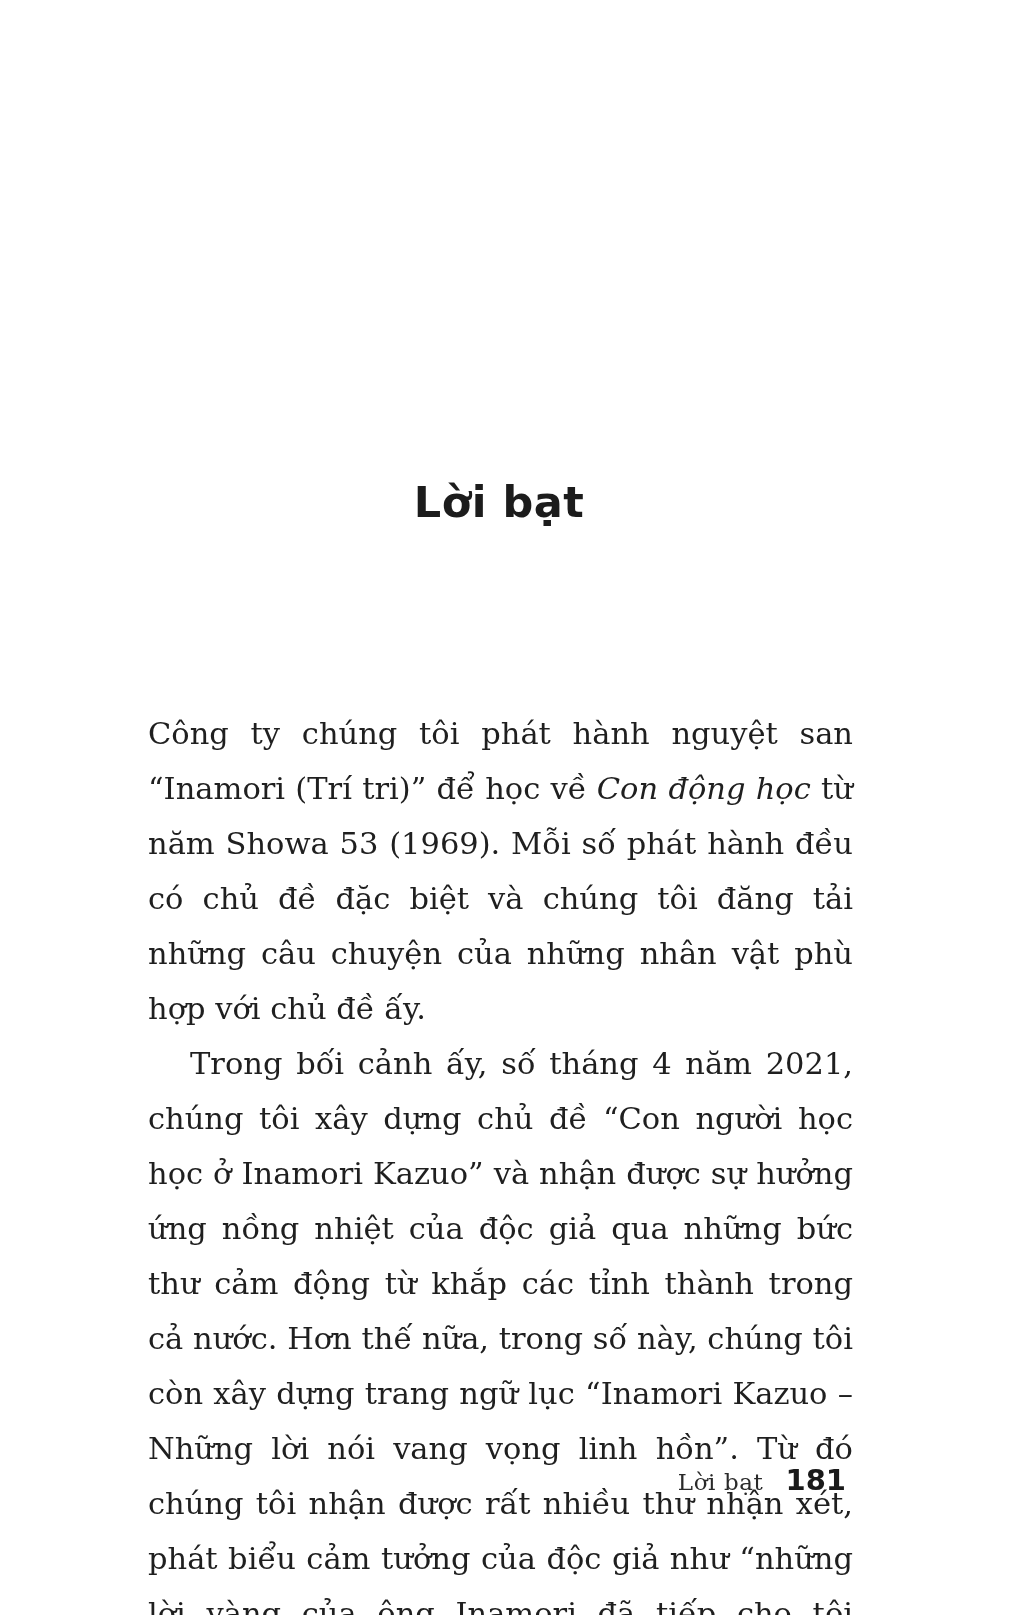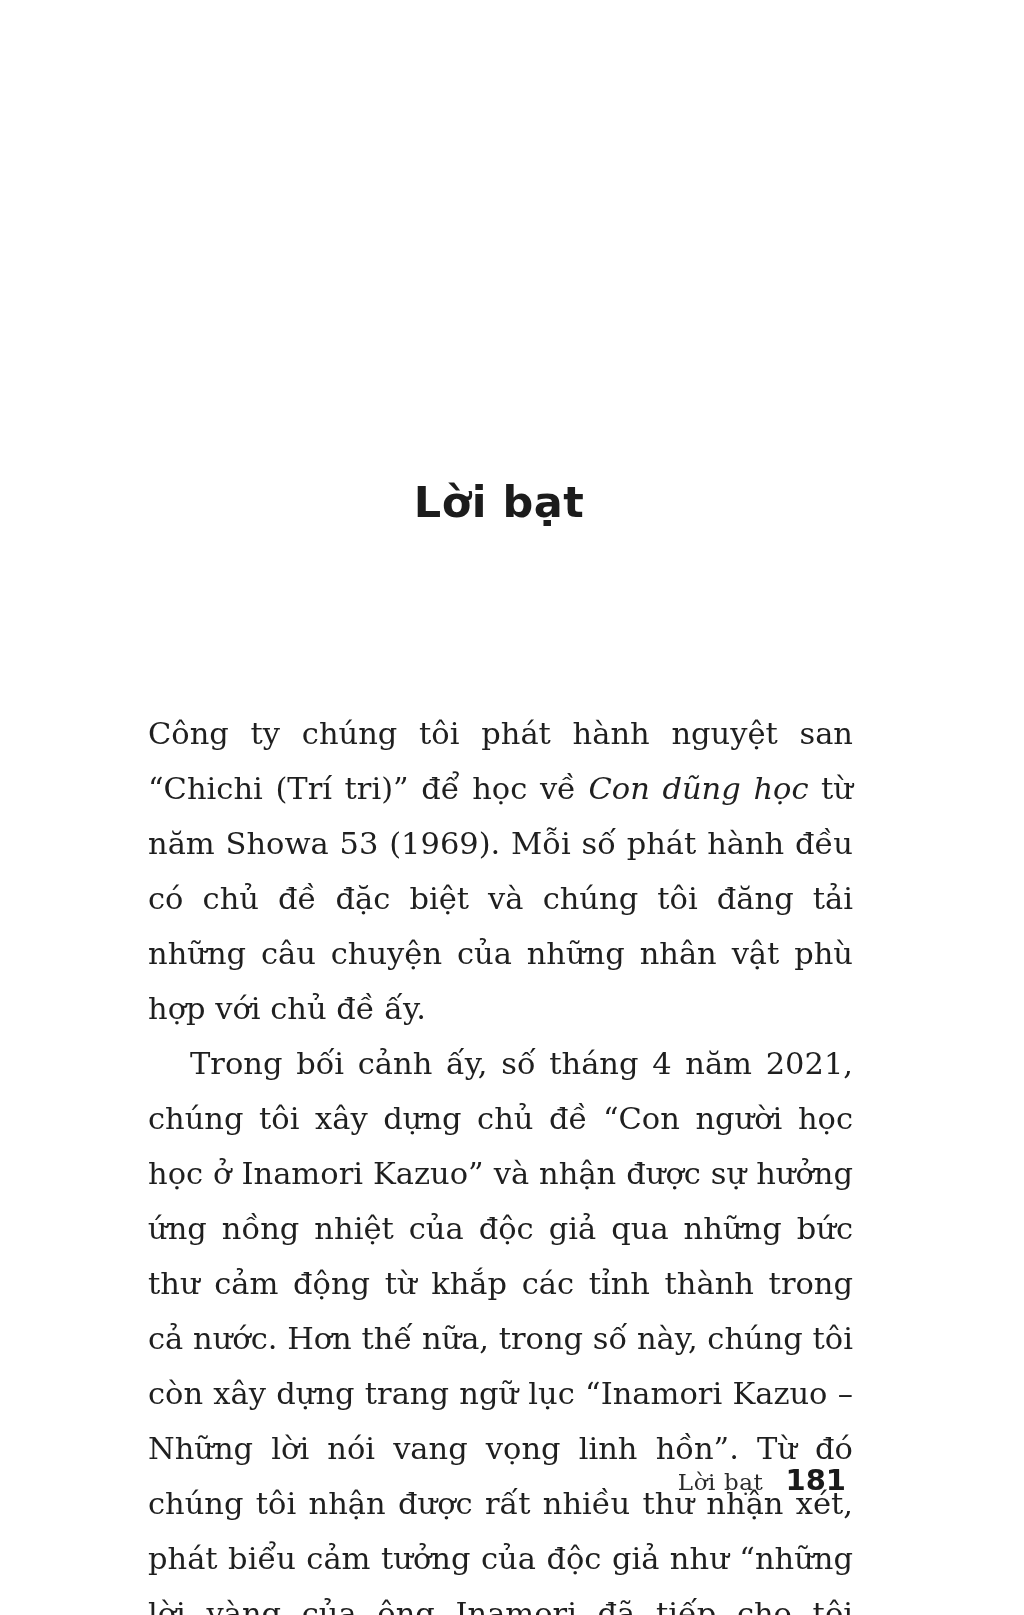--- a/index.html
+++ b/index.html
@@ -75,21 +75,21 @@
   }
 </style>
 </head>
 <body>
 
 <div class="page">
 
   <h1 class="chapter-title">Lời bạt</h1>
 
   <div class="body-block">
-    <p class="para"><span>Công ty chúng tôi phát hành nguyệt san “Chichi (Trí tri)” để học về </span><em>Con dũng học</em><span> từ năm Showa 53 (1969). Mỗi số phát hành đều có chủ đề đặc biệt và chúng tôi đăng tải những câu chuyện của những nhân vật phù hợp với chủ đề ấy.</span></p>
+    <p class="para"><span>Công ty chúng tôi phát hành nguyệt san “Inamori (Trí tri)” để học về </span><em>Con động học</em><span> từ năm Showa 53 (1969). Mỗi số phát hành đều có chủ đề đặc biệt và chúng tôi đăng tải những câu chuyện của những nhân vật phù hợp với chủ đề ấy.</span></p>
     <p class="para indent"><span>Trong bối cảnh ấy, số tháng 4 năm 2021, chúng tôi xây dựng chủ đề “Con người học học ở Inamori Kazuo” và nhận được sự hưởng ứng nồng nhiệt của độc giả qua những bức thư cảm động từ khắp các tỉnh thành trong cả nước. Hơn thế nữa, trong số này, chúng tôi còn xây dựng trang ngữ lục “Inamori Kazuo – Những lời nói vang vọng linh hồn”. Từ đó chúng tôi nhận được rất nhiều thư nhận xét, phát biểu cảm tưởng của độc giả như “những lời vàng của ông Inamori đã tiếp cho tôi dũng khí”, “tôi đã tìm</span></p>
   </div>
 
   <div class="footer">
     <span class="footer-label">Lời bạt</span>
     <span class="footer-page">181</span>
   </div>
 
 </div>
 

